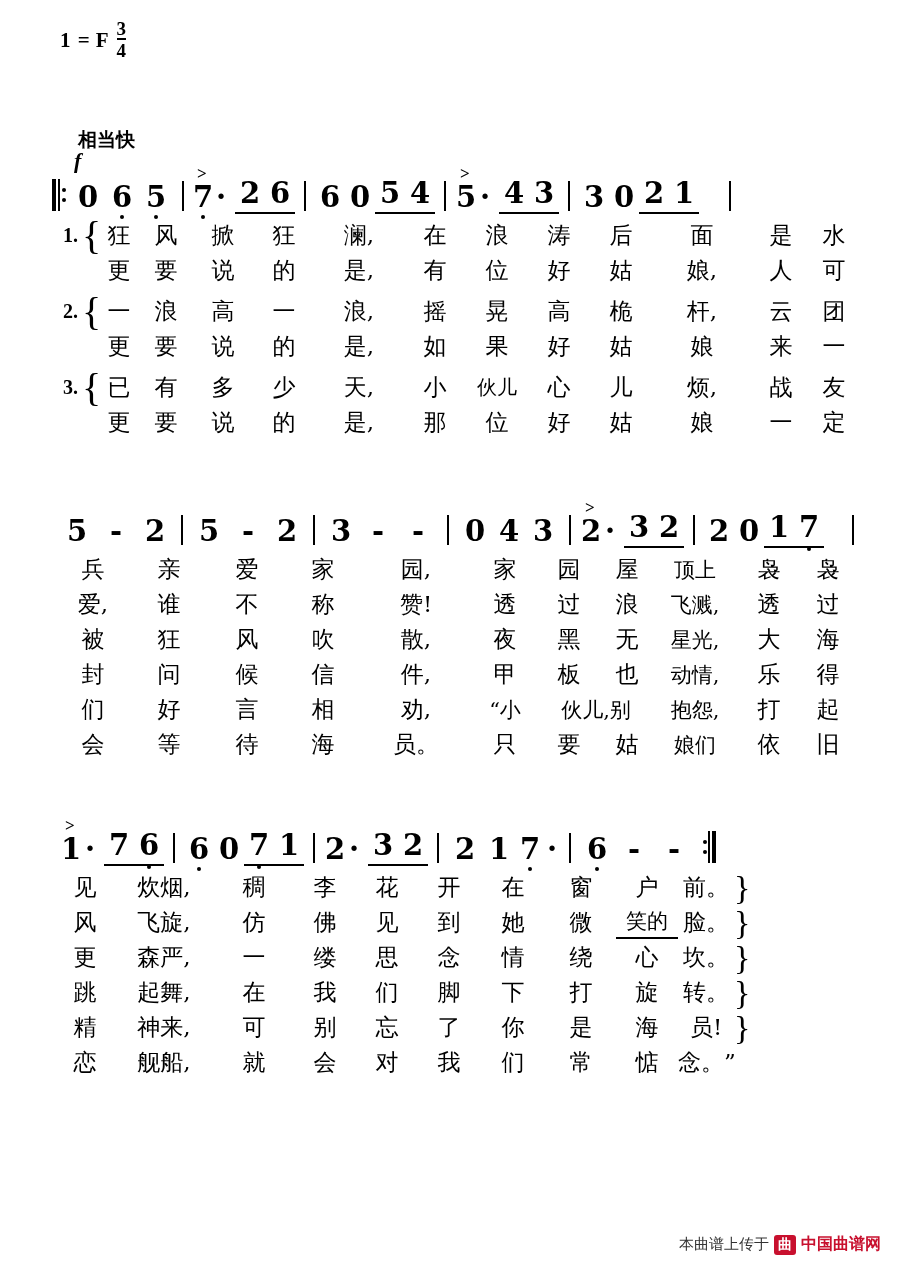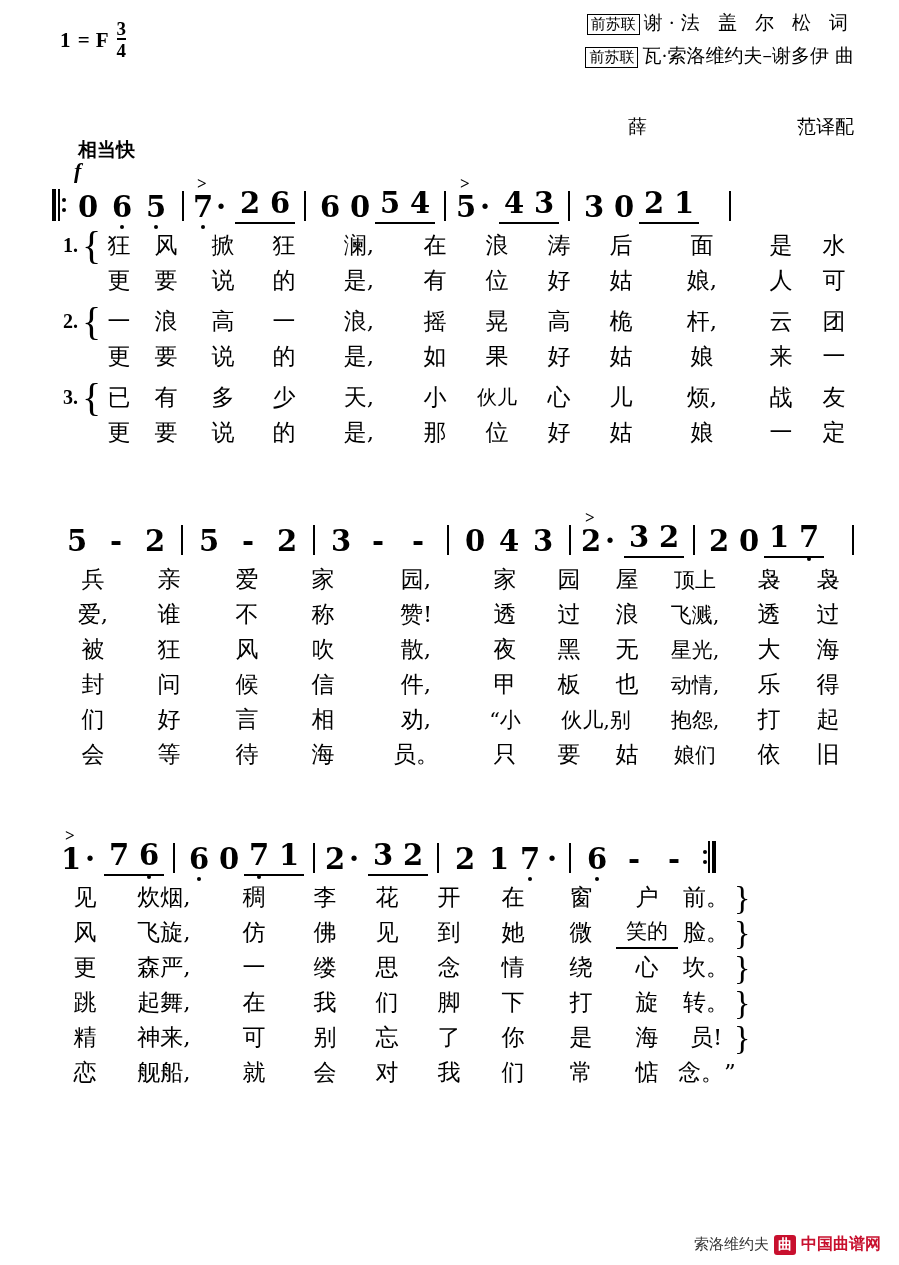--- a/index.html
+++ b/index.html
@@ -237,34 +237,23 @@
   <div class="header">
     <div class="keysig">
       <span class="eq">1 =</span>
       <span style="margin-left:5px;">F</span>
       <span class="timesig">
         <span class="num">3</span>
         <span class="den">4</span>
       </span>
     </div>
 
-    <div class="credits">
-      <div class="line">
-        <span class="boxed">前苏联</span><span class="sp2">谢·法 盖 尔 松 词</span>
-      </div>
-      <div class="line">
-        <span class="boxed">前苏联</span><span>瓦·索洛维约夫–谢多伊 曲</span>
-      </div>
-      <div class="translator">
-        <span style="margin-right:150px;">薛</span><span>范译配</span>
-      </div>
-    </div>
   </div>
 
-  <div class="system" style="margin-top:12px;">
+  <div class="system" style="margin-top:2px;">
     <div class="tempo">相当快</div>
     <div class="dyn">f</div>
 
     <div class="notesrow" style="position:relative;">
       <span class="repeat-start">
         <span class="thick"></span>
           <span class="thin"></span>
         <span class="dot d1"></span>
           <span class="dot d2"></span>
       </span>
@@ -616,18 +605,18 @@
         <span class="syl" style="width:62px;">我</span>
         <span class="syl" style="width:66px;">们</span>
         <span class="syl" style="width:70px;">常</span>
         <span class="syl" style="width:62px;">惦</span>
         <span class="syl" style="width:56px;">念。”</span>
       </div>
     </div>
   </div>
 
   <div class="footer">
-    <span>索洛维约夫</span>
+    <span>本曲谱上传于</span>
     <span class="logo">曲</span>
     <span class="brand">中国曲谱网</span>
   </div>
 
 </div>
 
 </body></html>

